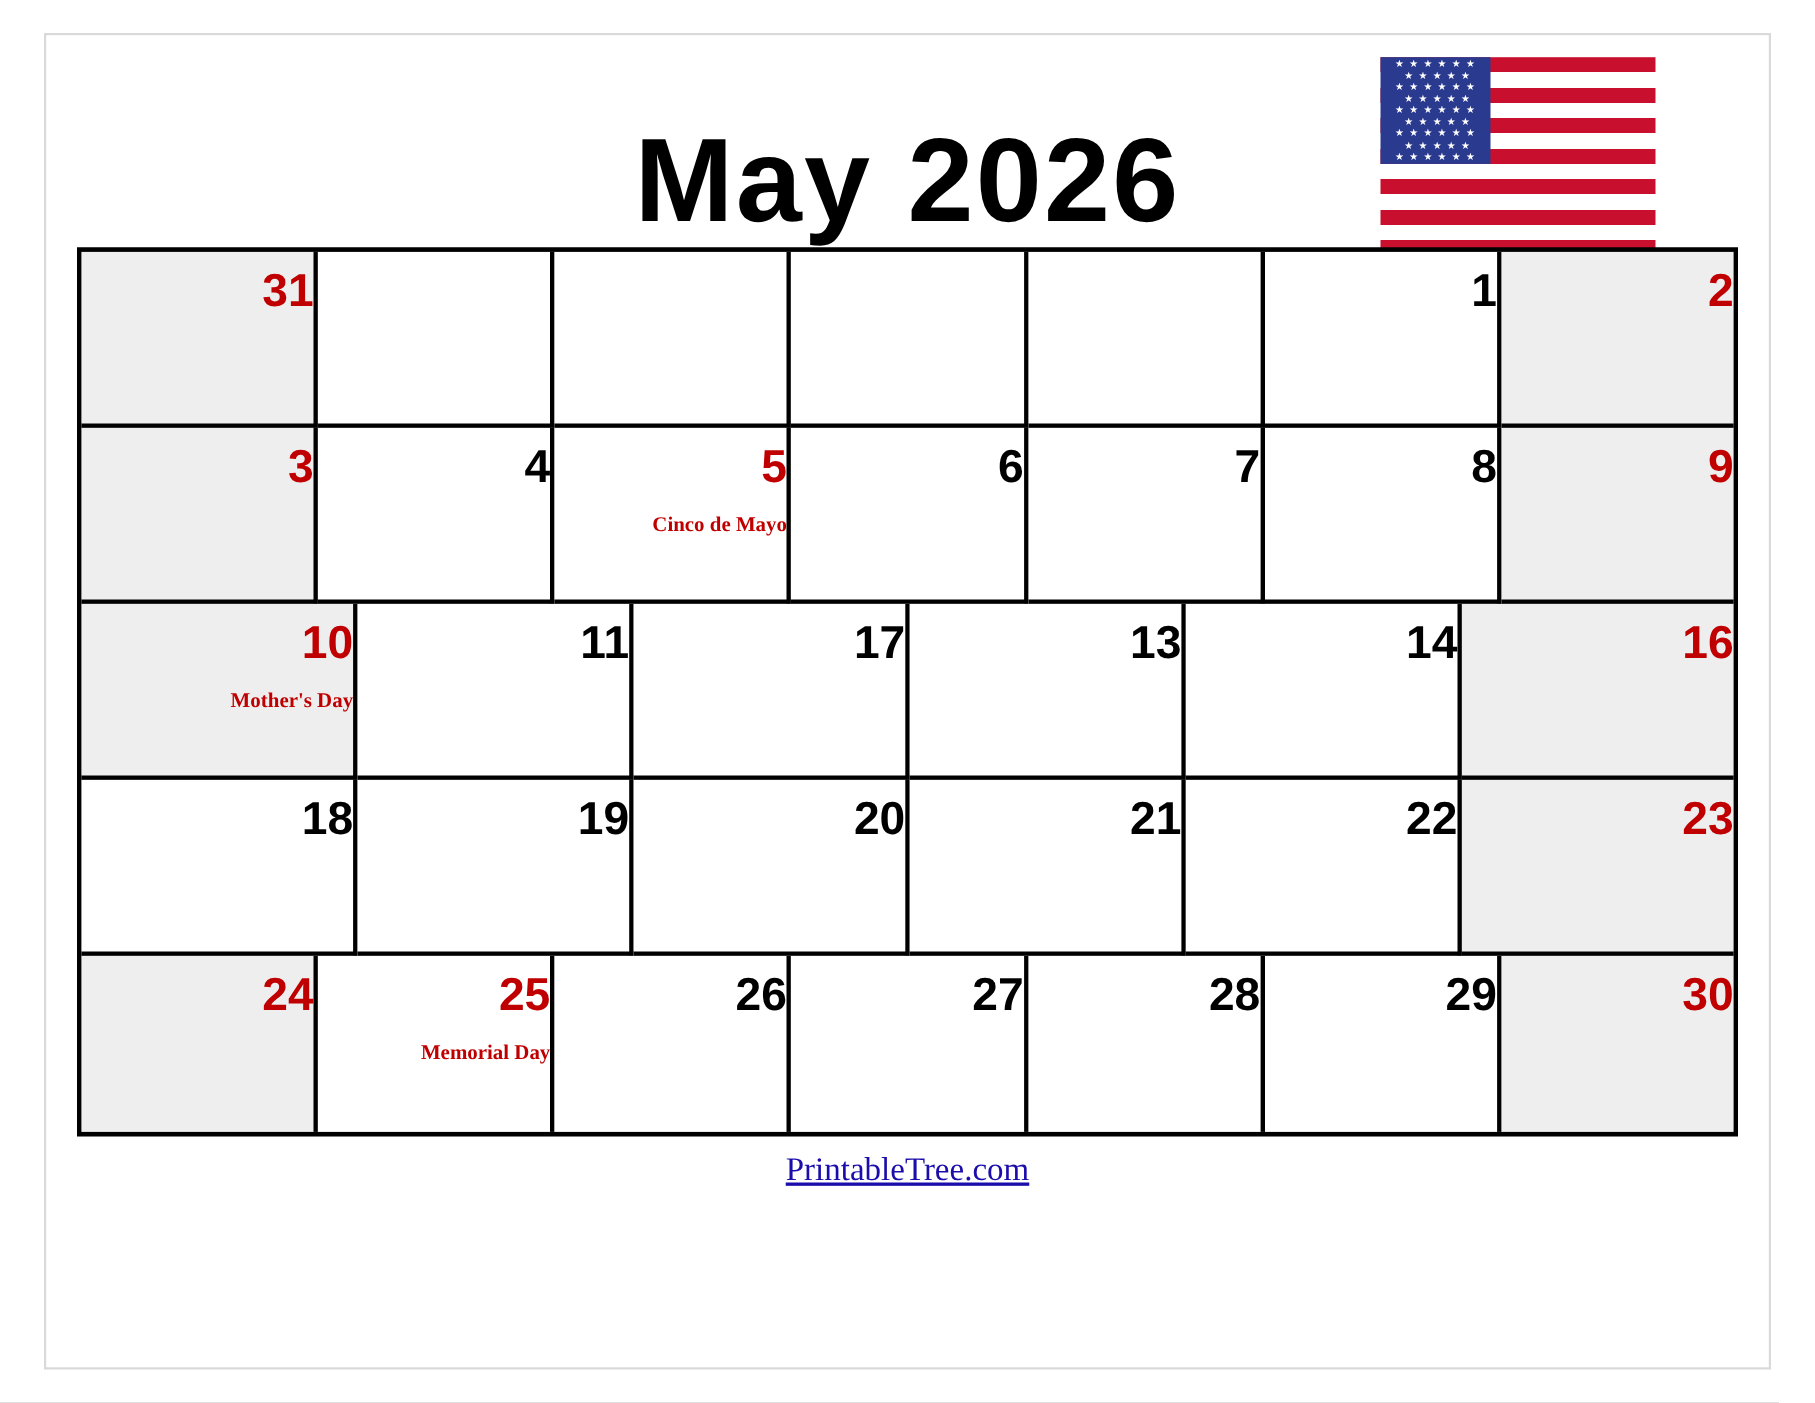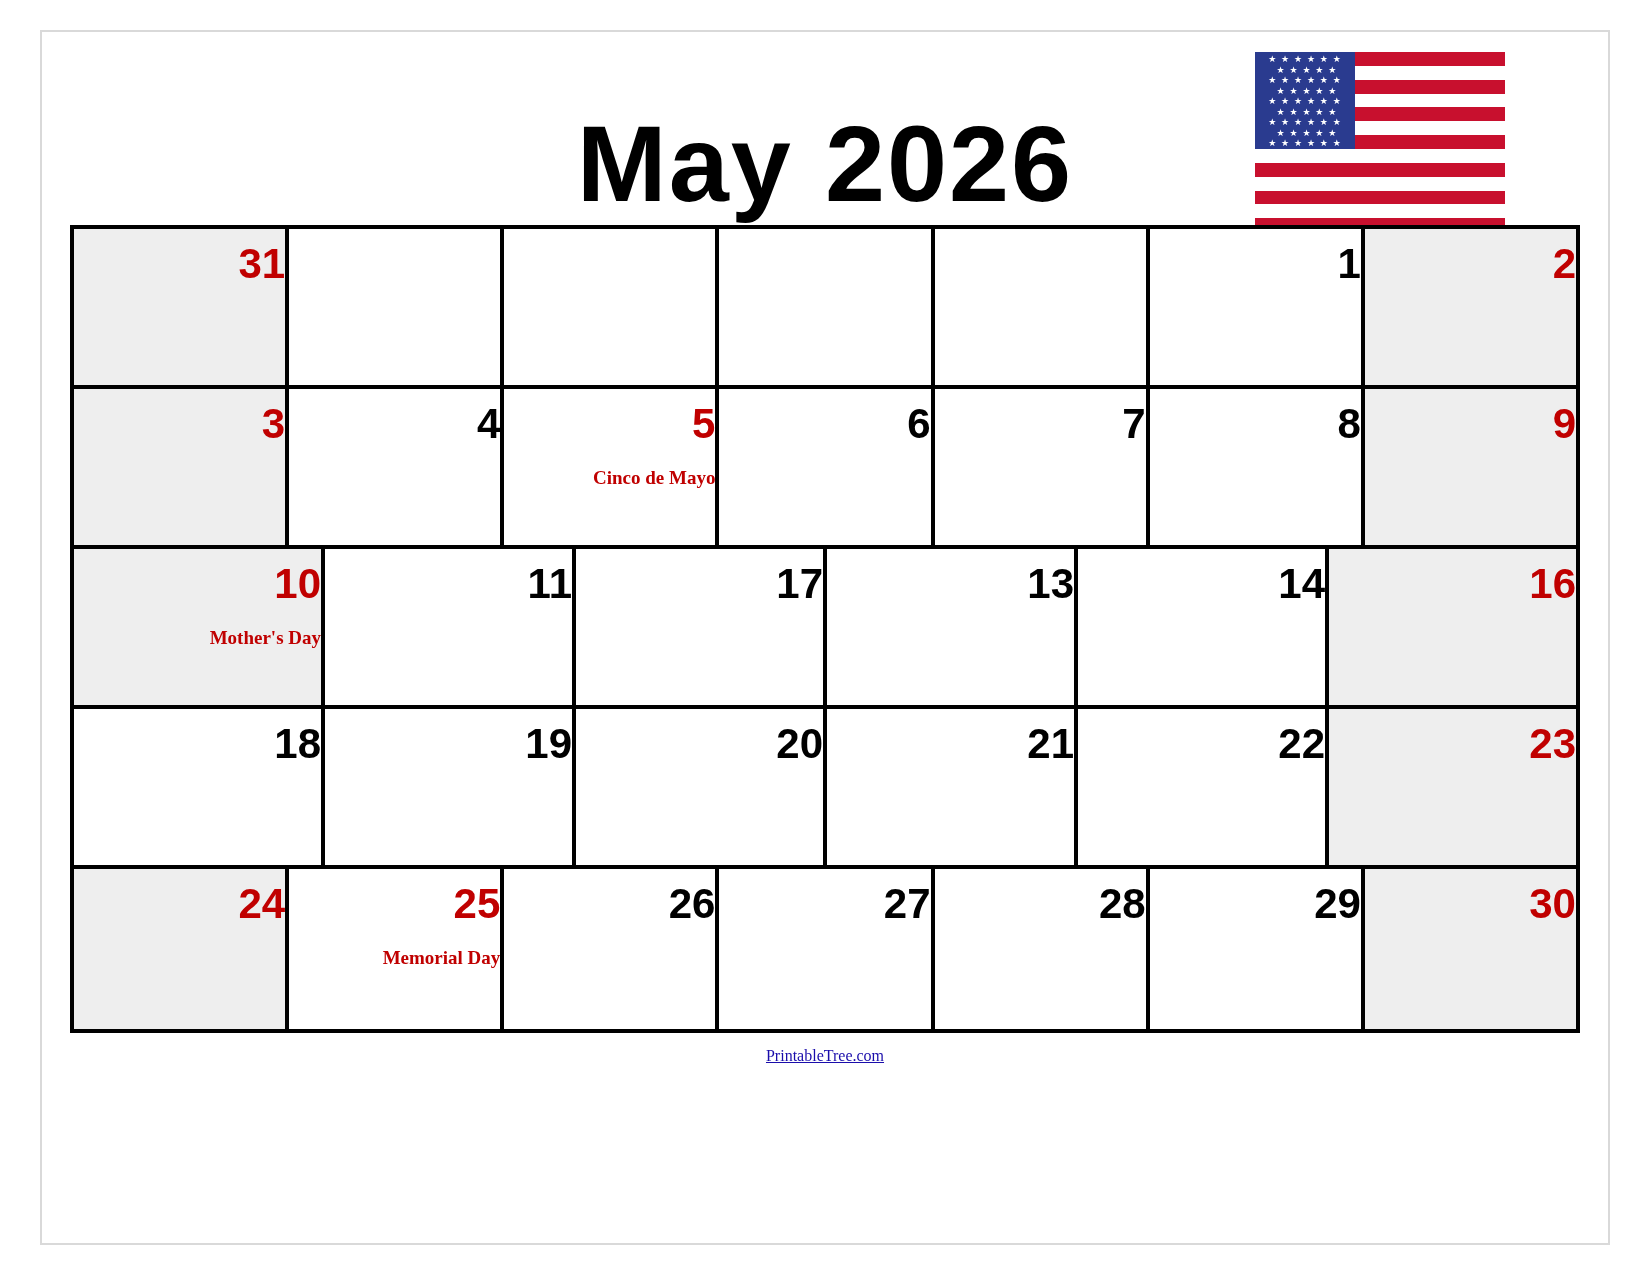--- a/index.html
+++ b/index.html
@@ -157,21 +157,21 @@
     font-weight: bold;
     color: #c00000;
     font-family: "Liberation Serif", serif;
   }
   .footer {
     margin-top: 14px;
     text-align: center;
   }
   .footer a {
     color: #1a0dab;
-    font-size: 16px;
+    font-size: 30px;
     text-decoration: underline;
     font-family: "Liberation Serif", serif;
   }
 </style>
 </head>
 <body>
 
 <div class="page">
   <div class="page-border"></div>
 

